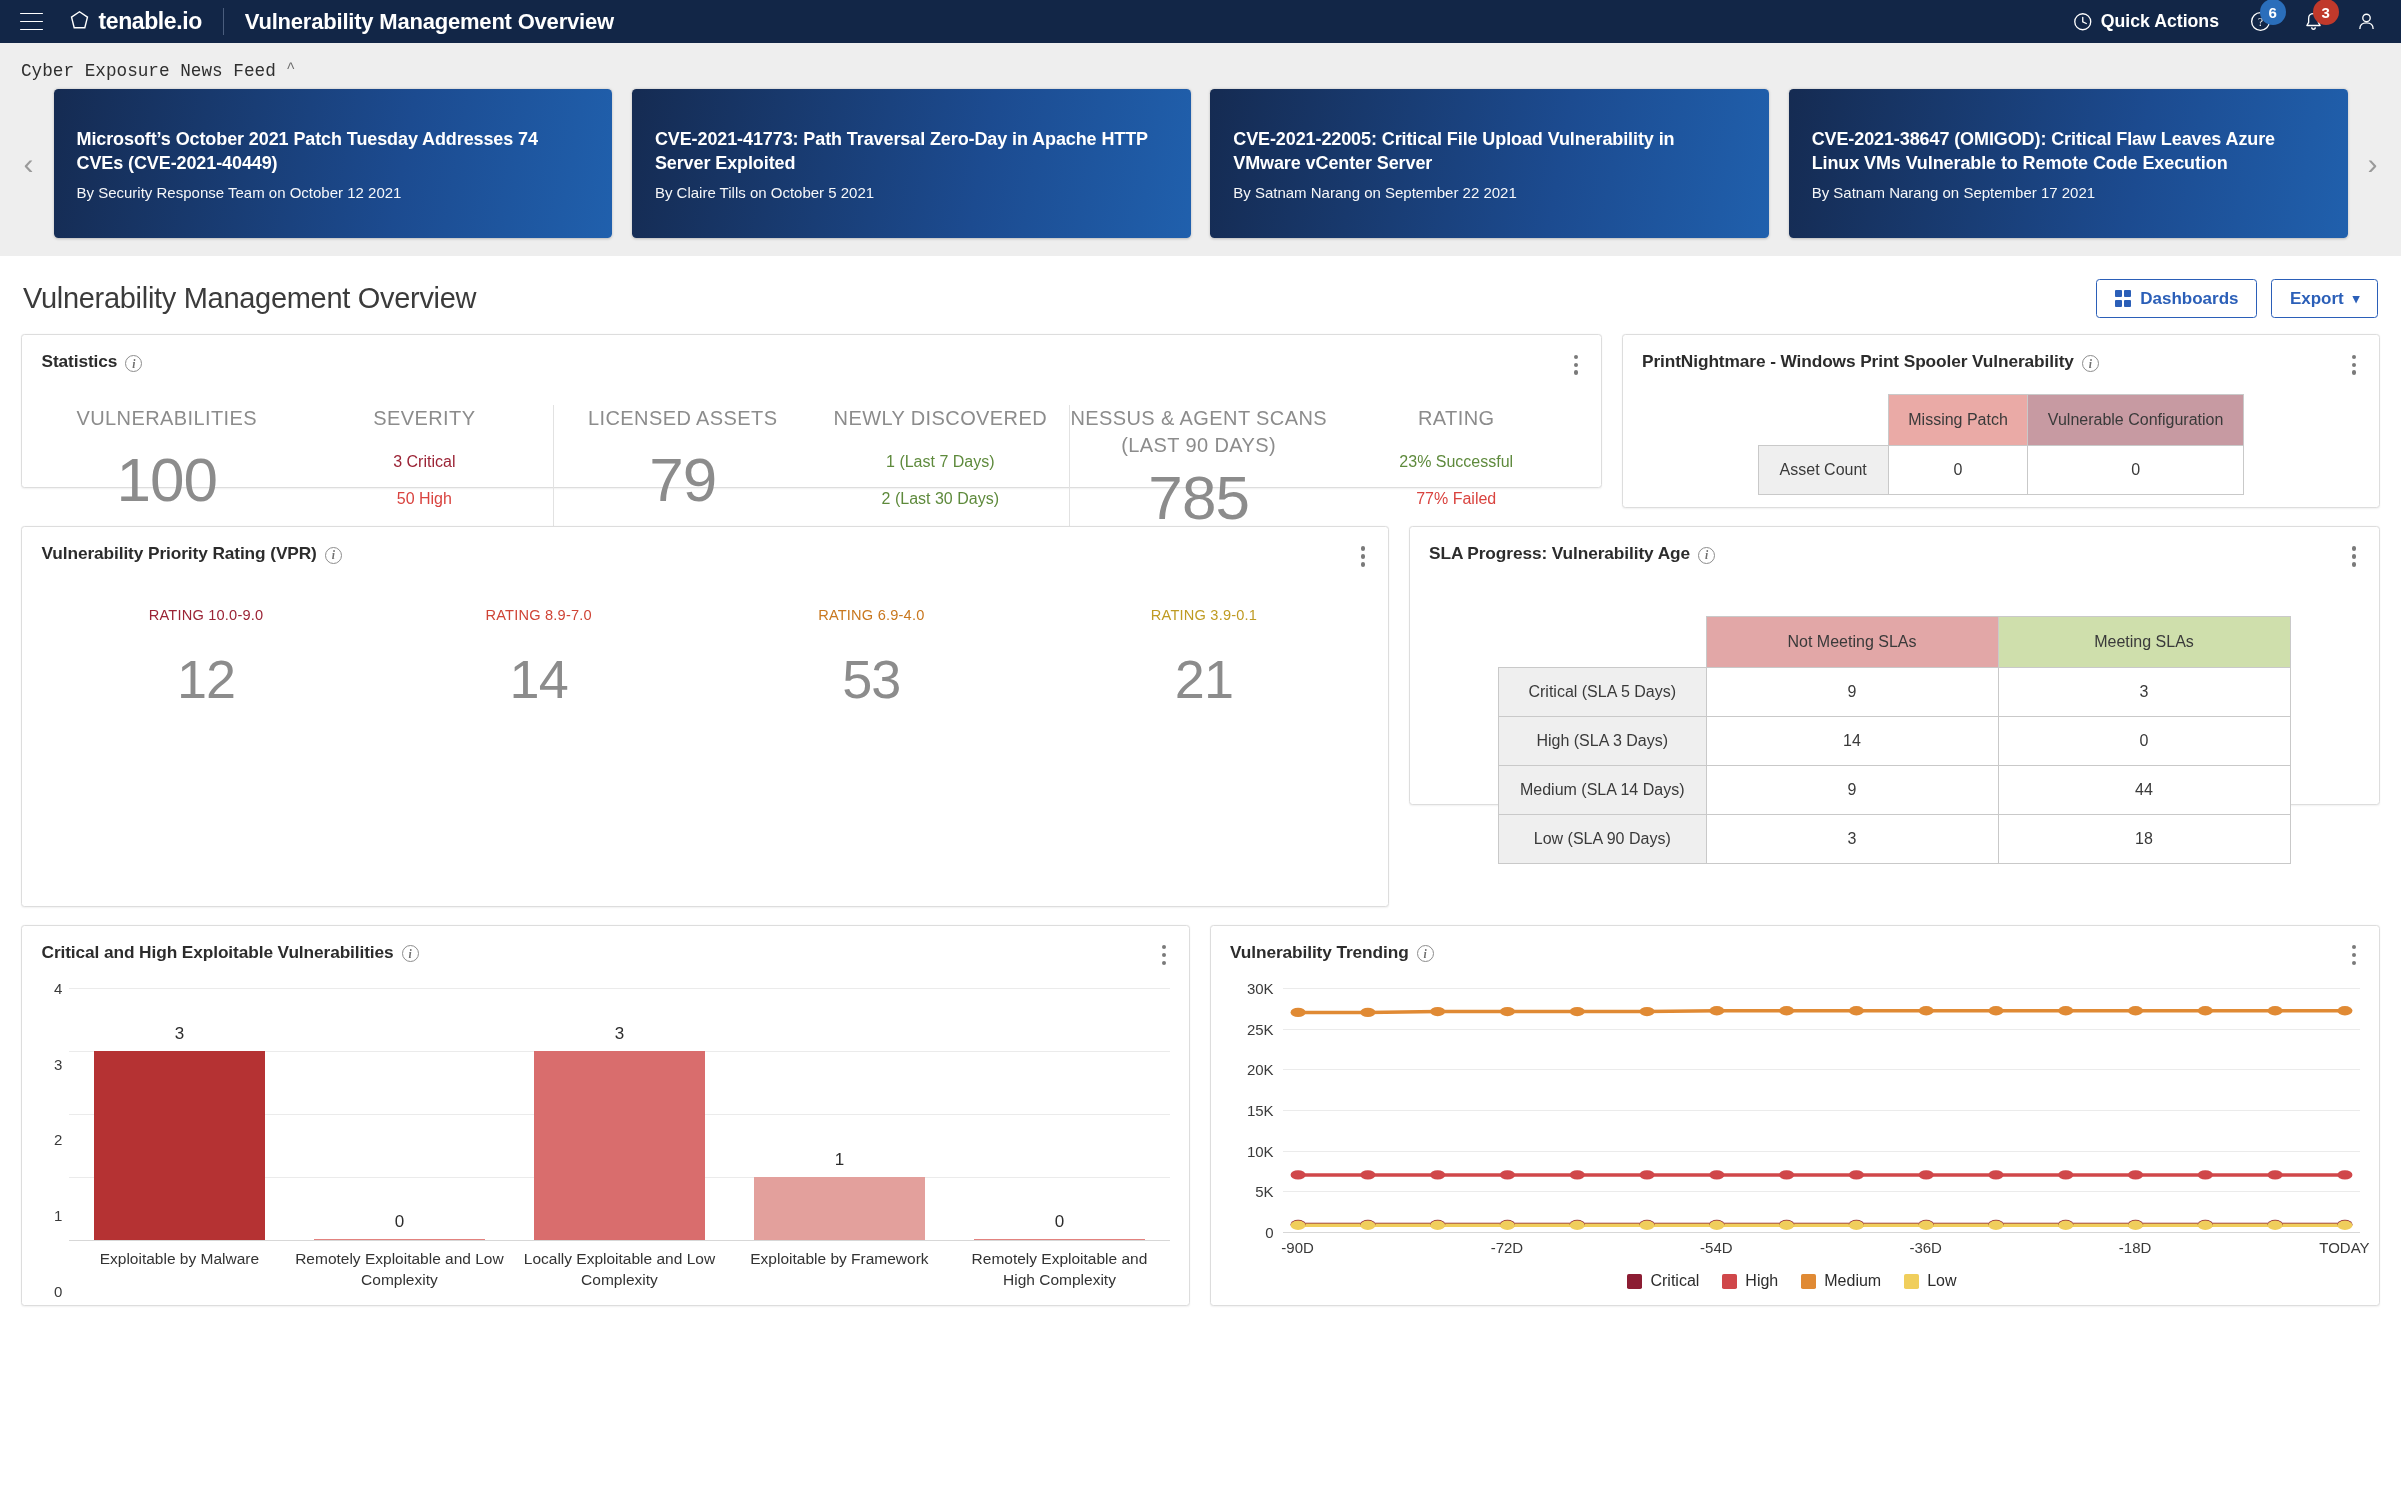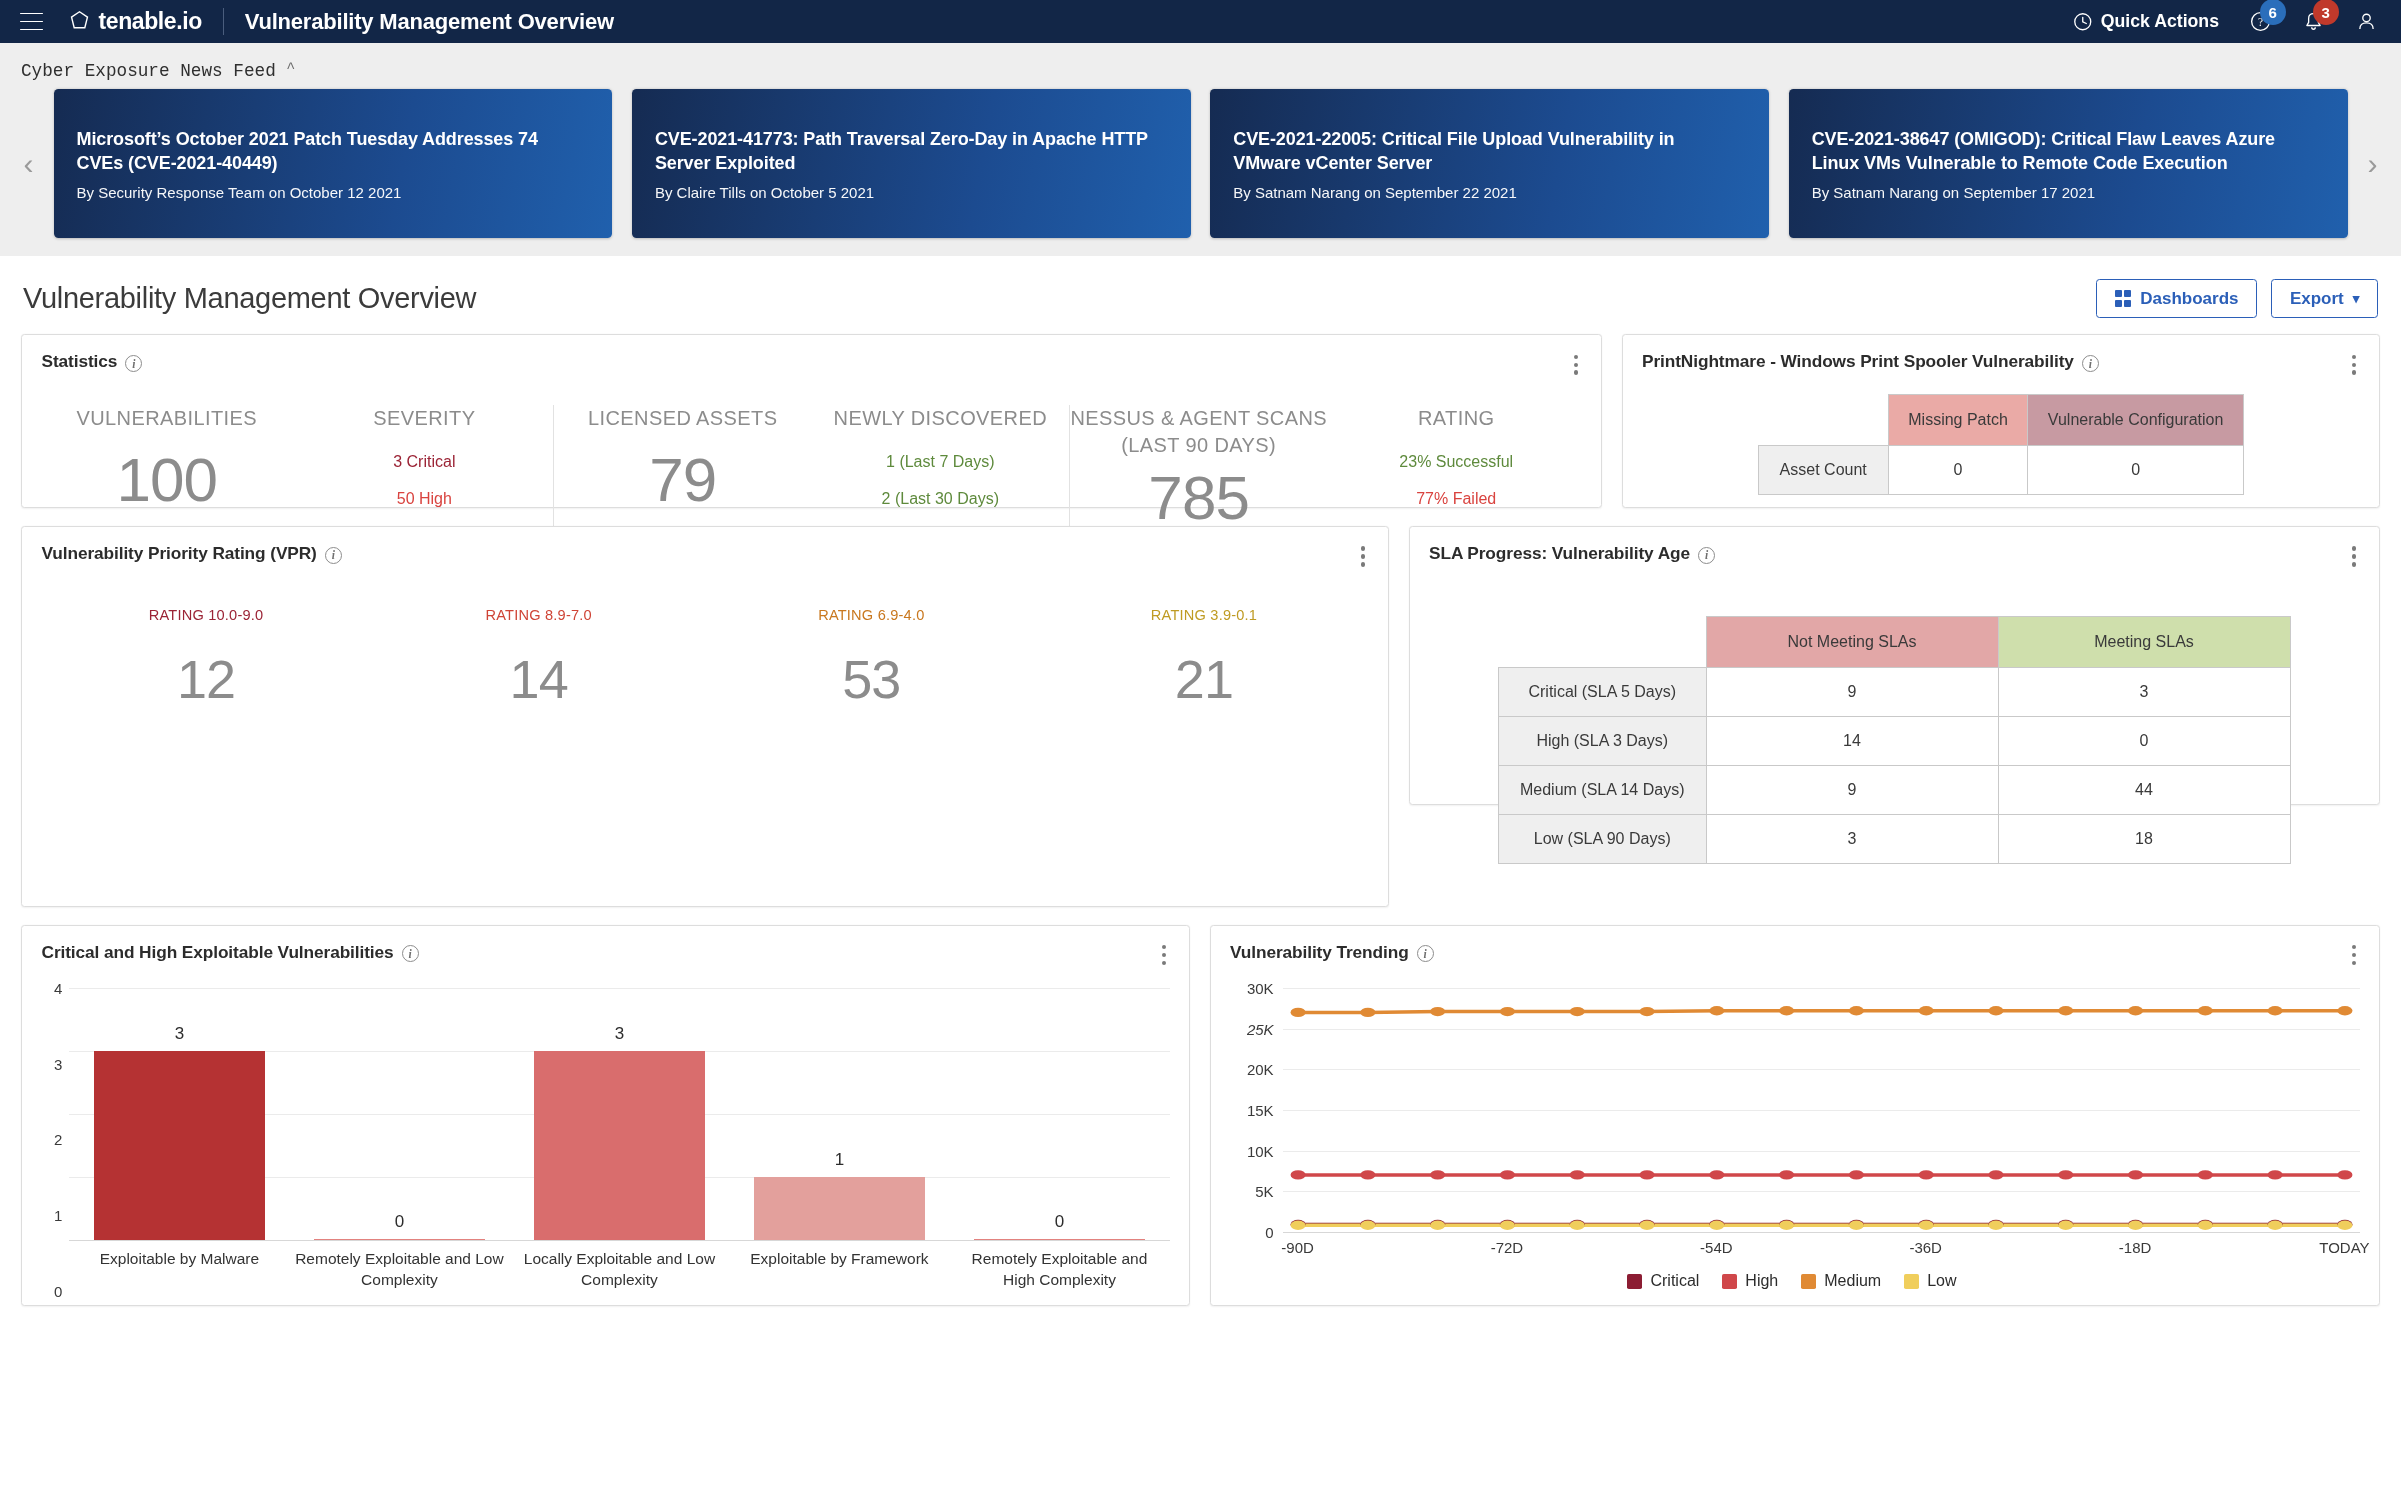--- a/index.html
+++ b/index.html
@@ -259,21 +259,21 @@
       <span>Export</span>
       <span class="caret">▾</span>
     </div>
   </div>
 </div>
 
 <div class="dash">
 
   <div class="row">
 
-    <div class="widget" style="flex: 0 0 1581px; height:174px;">
+    <div class="widget" style="flex: 0 0 1581px; height:154px;">
       <div class="w-head">
         <div class="w-title">
           <span>Statistics</span><span class="info-i">i</span>
         </div>
         <div class="kebab">
             <i></i>
             <i></i>
             <i></i>
           </div>
       </div>
@@ -514,21 +514,21 @@
           </div>
       </div>
       <div class="line-body">
         <div class="line-chart">
           <div class="ly-axis" id="line-y-axis">
               <div class="ly-tick" style="top: 100%;">0</div>
               <div class="ly-tick" style="top: 83.3333%;">5K</div>
               <div class="ly-tick" style="top: 66.6667%;">10K</div>
               <div class="ly-tick" style="top: 50%;">15K</div>
               <div class="ly-tick" style="top: 33.3333%;">20K</div>
-              <div class="ly-tick" style="top: 16.6667%; font-style: italic;">25K</div>
+              <div class="ly-tick" style="top: 16.6667%;">25K</div>
               <div class="ly-tick" style="top: 0%;">30K</div>
             </div>
           <div class="line-plot" id="line-plot">
               <div class="gridline base" style="top: 100%;"></div>
               <div class="gridline" style="top: 83.3333%;"></div>
               <div class="gridline" style="top: 66.6667%;"></div>
               <div class="gridline" style="top: 50%;"></div>
               <div class="gridline" style="top: 33.3333%;"></div>
               <div class="gridline" style="top: 16.6667%;"></div>
               <div class="gridline" style="top: 0%;"></div>

